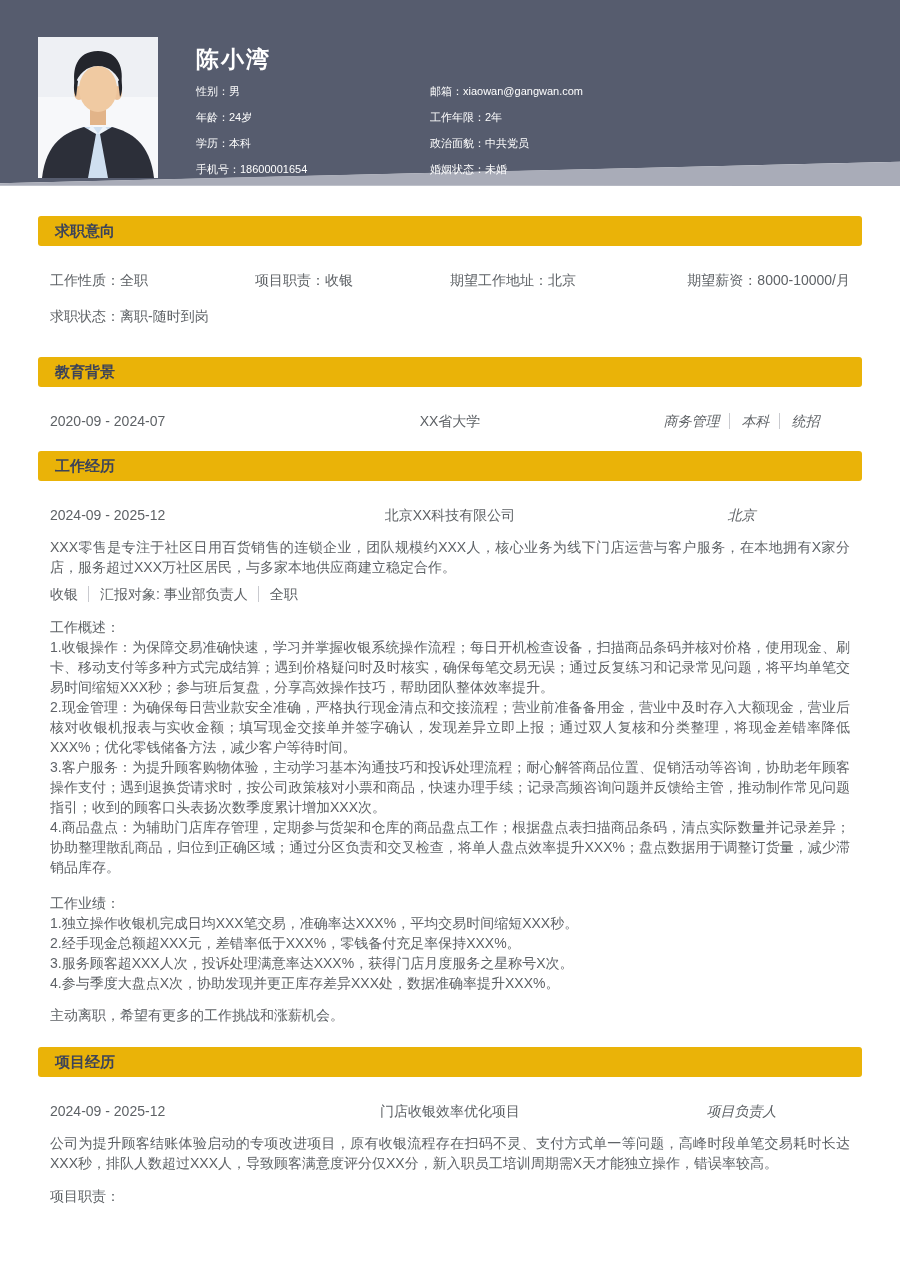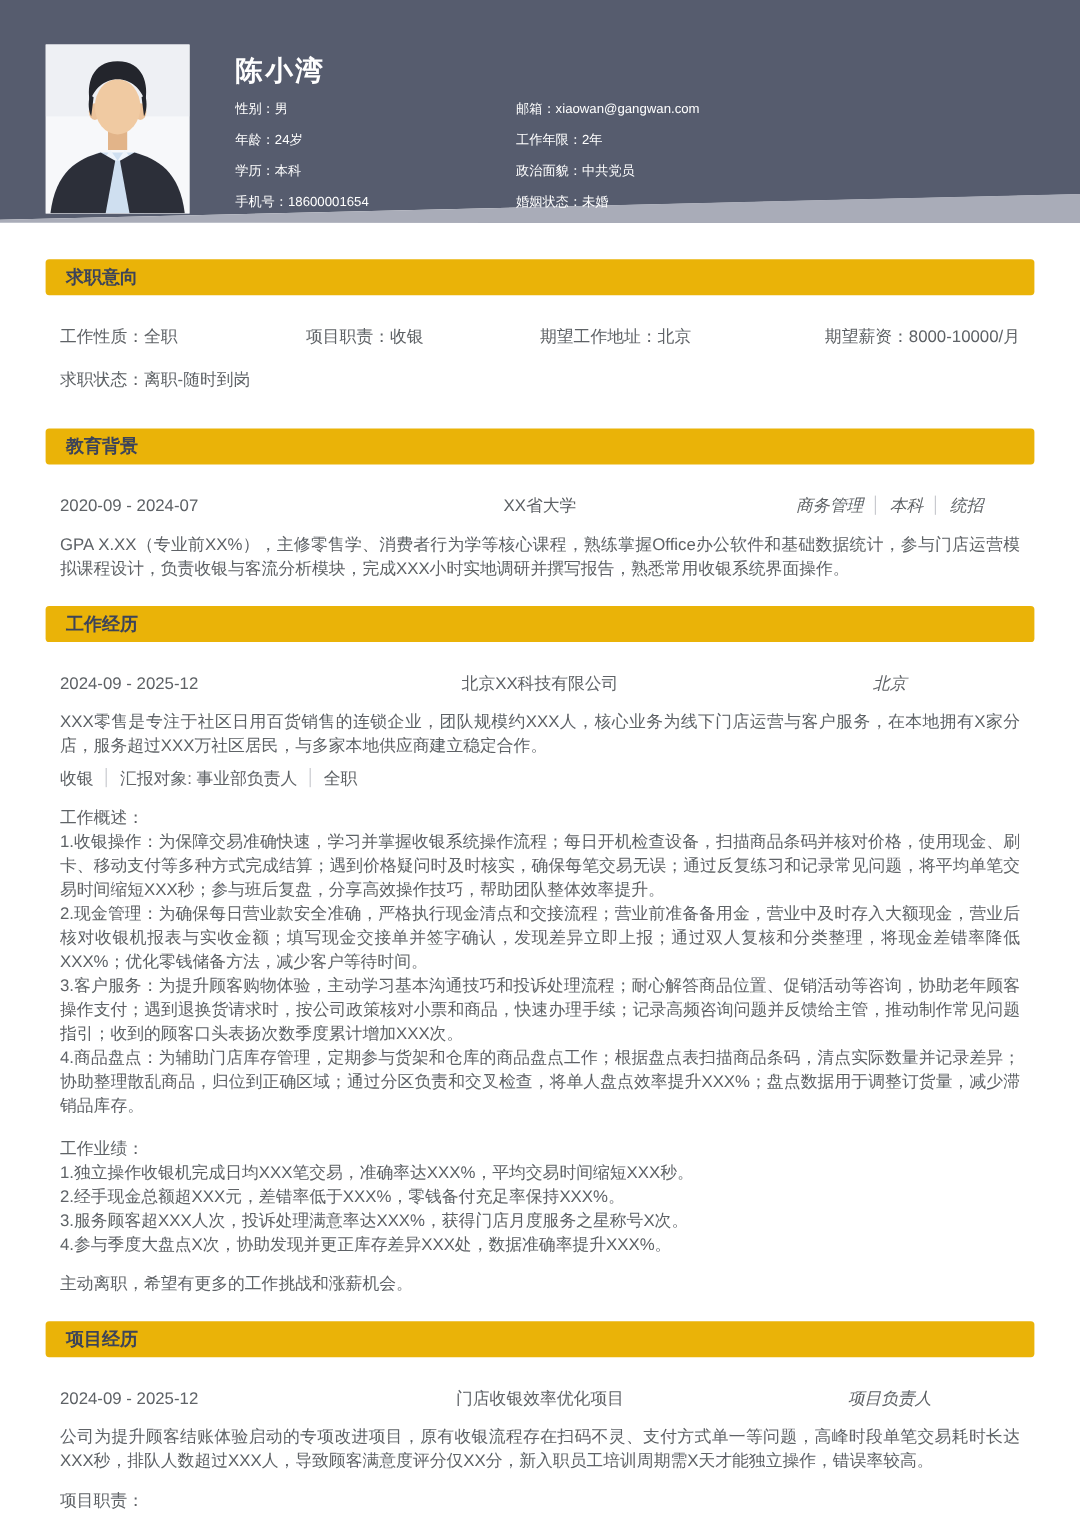--- a/index.html
+++ b/index.html
@@ -119,21 +119,20 @@
     <span class="sec-title">教育背景</span>
   </div>
   <div class="content">
     <div class="date-row">
       <div class="left">2020-09 - 2024-07</div>
       <div class="mid">XX省大学</div>
       <div class="right tagline">
         <span class="tag">商务管理</span><span class="tag">本科</span><span class="tag">统招</span>
       </div>
     </div>
-    <div class="para">GPA X.XX（专业前XX%），主修零售学、消费者行为学等核心课程，熟练掌握Office办公软件和基础数据统计，参与门店运营模拟课程设计，负责收银与客流分析模块，完成XXX小时实地调研并撰写报告，熟悉常用收银系统界面操作。</div>
   </div>
 
   <div class="sec-bar tight">
     <span class="sec-title">工作经历</span>
   </div>
   <div class="content">
     <div class="date-row">
       <div class="left">2024-09 - 2025-12</div>
       <div class="mid">北京XX科技有限公司</div>
       <div class="right">北京</div>

